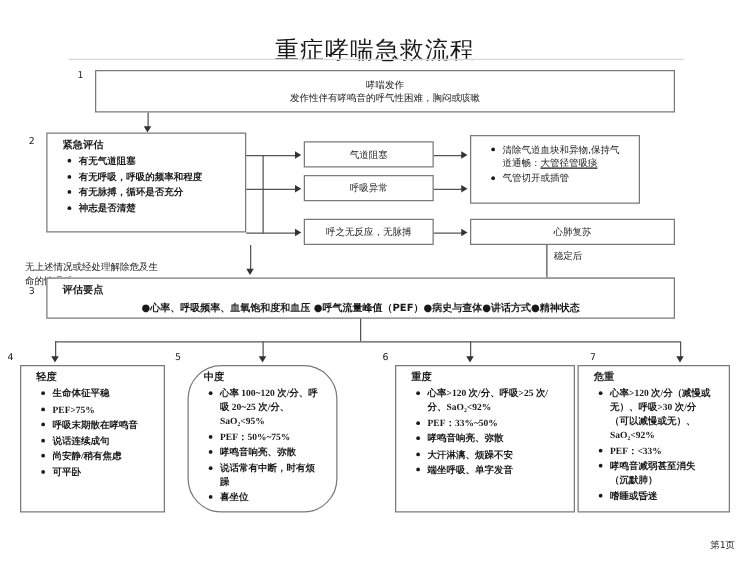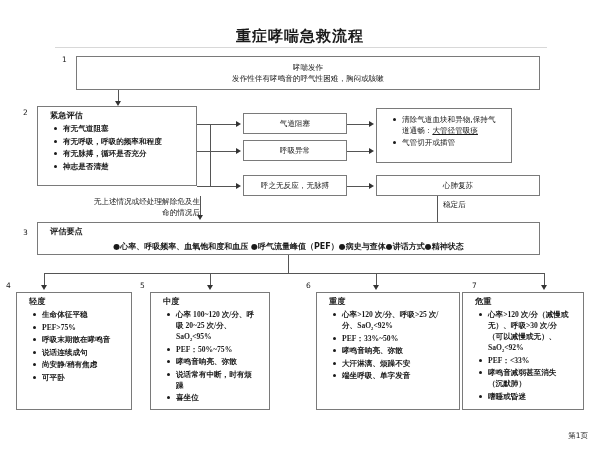--- a/index.html
+++ b/index.html
@@ -16,22 +16,22 @@
     height: 449px;
     background: #ffffff;
     overflow: hidden;
   }
   .title {
     position: absolute;
     left: 0;
     top: 27px;
     width: 600px;
     text-align: center;
-    font-size: 15px;
-    font-weight: bold;
+    font-size: 19px;
+    font-weight: normal;
     color: #1a1a1a;
     letter-spacing: 1px;
   }
   .title-rule {
     position: absolute;
     left: 55px;
     top: 47px;
     width: 492px;
     height: 1px;
     background: #d8d8d8;
@@ -209,21 +209,21 @@
   </div>
 
   <div class="box center" style="left:376px; top:175px; width:164px; height:21px;">
     <span>心肺复苏</span>
   </div>
 
   <div class="lbl" style="left:443px; top:199px;">稳定后</div>
   <div class="vline" style="left:437px; top:196px; height:26px;"></div>
   <div class="hline" style="left:437px; top:222px; width:103px;"></div>
 
-  <div class="lbl" style="left:20px; top:196px; width:180px;text-align:right;"><span>无上述情况或经处理解除危及生</span><br><span>命的情况后</span></div>
+  <div class="lbl" style="left:20px; top:208px; width:180px;"><span>无上述情况或经处理解除危及生</span><br><span>命的情况后</span></div>
 
   <div class="vline" style="left:200px; top:196px; height:21px;"></div>
   <div class="arr-d" style="left:197px; top:215px;"></div>
 
   <div class="num" style="left:23px; top:228px;">3</div>
   <div class="box" style="left:37px; top:222px; width:503px; height:33px;">
     <span class="hd">评估要点</span>
     <span class="inline-bullets">●心率、呼吸频率、血氧饱和度和血压 ●呼气流量峰值（PEF）●病史与查体●讲话方式●精神状态</span>
   </div>
 
@@ -246,21 +246,21 @@
       <li>生命体征平稳</li>
       <li>PEF&gt;75%</li>
       <li>呼吸末期散在哮鸣音</li>
       <li>说话连续成句</li>
       <li>尚安静/稍有焦虑</li>
       <li>可平卧</li>
     </ul>
   </div>
 
   <div class="num" style="left:140px; top:281px;">5</div>
-  <div class="box" style="left:150px; top:292px; width:120px; height:118px;">
+  <div class="box" style="left:150px; top:292px; width:120px; height:118px;border-radius:27px;">
     <span class="hd">中度</span>
     <ul class="bl bold">
       <li>心率 100~120 次/分、呼吸 20~25 次/分、SaO₂&lt;95%</li>
       <li>PEF：50%~75%</li>
       <li>哮鸣音响亮、弥散</li>
       <li>说话常有中断，时有烦躁</li>
       <li>喜坐位</li>
     </ul>
   </div>
 

